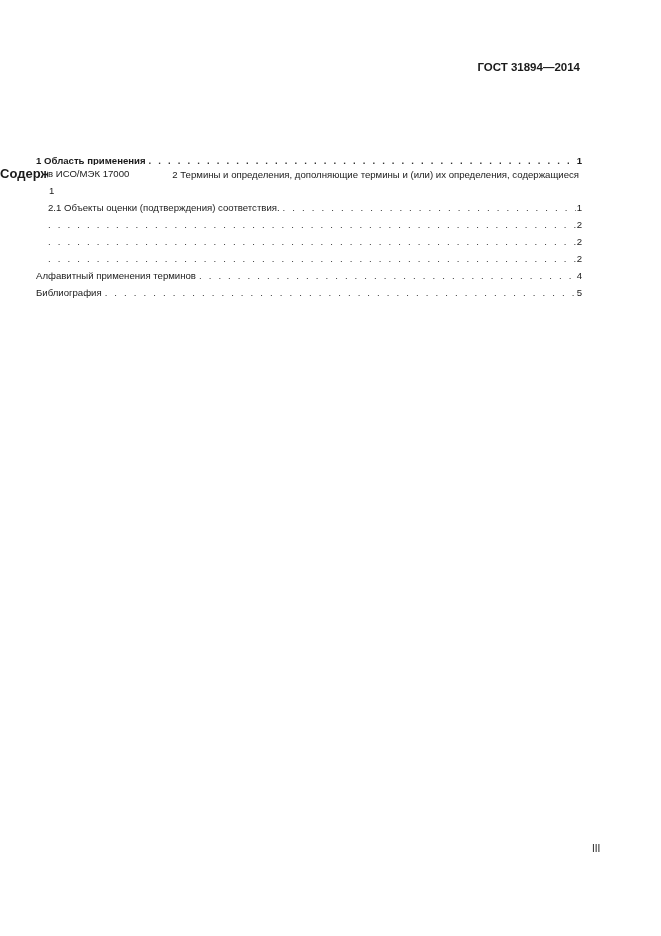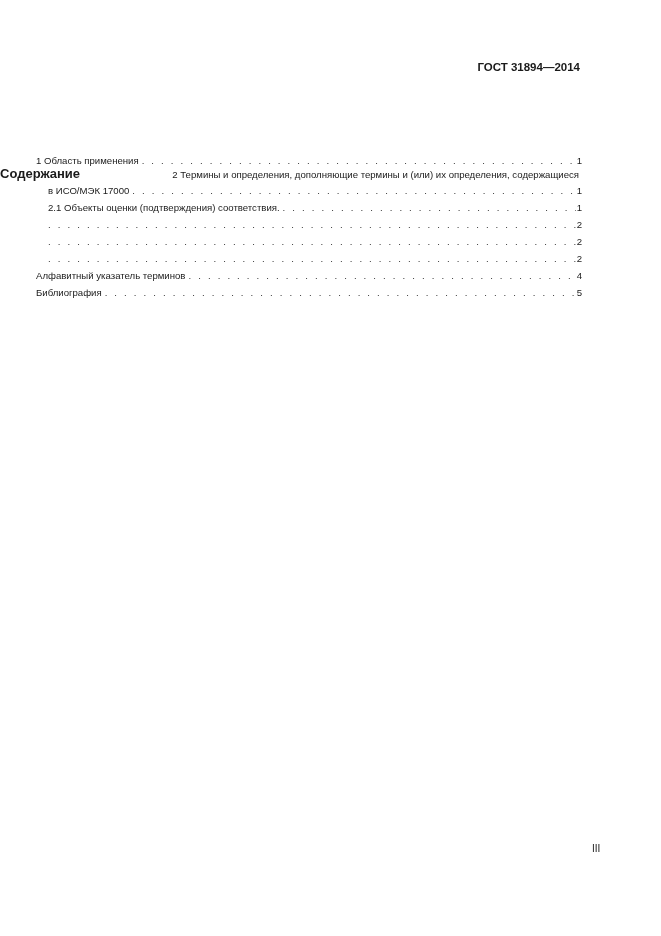--- a/index.html
+++ b/index.html
@@ -3,21 +3,21 @@
 <meta charset="utf-8">
 <style>
   html, body { margin:0; padding:0; background:#ffffff; }
   body { width:661px; height:936px; position:relative; overflow:hidden;
          font-family:"Liberation Sans", sans-serif; color:#1a1a1a; }
   .hdr { position:absolute; top:61px; right:81px; font-weight:bold; font-size:11.5px; }
   .title { position:absolute; top:125px; left:0; width:632px; 
            font-weight:bold; font-size:13px;margin-top:41px; }
   .toc { position:absolute; left:36px; width:546px; top:153px; font-size:9.6px; }
   .row { position:relative; height:17px; line-height:17px; display:flex; align-items:baseline; }
-  .row.first { height:15px; line-height:15px; }
+  .row.first { height:15px; line-height:15px;font-weight:bold; }
   .row.cont { height:14px; line-height:14px;justify-content:flex-end; }
   .row .lbl { white-space:nowrap; background:#fff; padding-right:3px; }
   .row .dots { flex:1; overflow:hidden; white-space:nowrap; letter-spacing:2.2px; color:#333; }
   .row .pg { white-space:nowrap; padding-left:1px; }
   .ind { padding-left:12px; }
   .pnum { position:absolute; top:843px; left:570px; font-size:10px;margin-left:22px; }
 </style>
 </head>
 <body>
 
@@ -27,21 +27,21 @@
 
 <div class="toc">
   <div class="row first">
     <span class="lbl">1 Область применения</span>
     <span class="dots">. . . . . . . . . . . . . . . . . . . . . . . . . . . . . . . . . . . . . . . . . . . . . . . . . . . . . . . . . . . . . . . . . . . . . . . . . . . . . . . . . . . . . . . . . . . . . . . . . . . . . . . . . . . . . . . . . . . . . . .</span>
     <span class="pg">1</span>
   </div>
   <div class="row cont">
     <span class="lbl">2 Термины и определения, дополняющие термины и (или) их определения, содержащиеся</span>
   </div>
-  <div class="row cont ind" style="height:17px;line-height:17px;">
+  <div class="row cont ind" style="height:17px;line-height:17px;flex-direction:column;">
     <span class="lbl">в ИСО/МЭК 17000</span>
     <span class="dots">. . . . . . . . . . . . . . . . . . . . . . . . . . . . . . . . . . . . . . . . . . . . . . . . . . . . . . . . . . . . . . . . . . . . . . . . . . . . . . . . . . . . . . . . . . . . . . . . . . . . . . . . . . . . . . . . . . . . . . .</span>
     <span class="pg">1</span>
   </div>
   <div class="row ind">
     <span class="lbl">2.1 Объекты оценки (подтверждения) соответствия.</span>
     <span class="dots">. . . . . . . . . . . . . . . . . . . . . . . . . . . . . . . . . . . . . . . . . . . . . . . . . . . . . . . . . . . . . . . . . . . . . . . . . . . . . . . . . . . . . . . . . . . . . . . . . . . . . . . . . . . . . . . . . . . . . . .</span>
     <span class="pg">1</span>
   </div>
   <div class="row ind">
@@ -50,21 +50,21 @@
   </div>
   <div class="row ind">
     <span class="dots">. . . . . . . . . . . . . . . . . . . . . . . . . . . . . . . . . . . . . . . . . . . . . . . . . . . . . . . . . . . . . . . . . . . . . . . . . . . . . . . . . . . . . . . . . . . . . . . . . . . . . . . . . . . . . . . . . . . . . . .</span>
     <span class="pg">2</span>
   </div>
   <div class="row ind">
     <span class="dots">. . . . . . . . . . . . . . . . . . . . . . . . . . . . . . . . . . . . . . . . . . . . . . . . . . . . . . . . . . . . . . . . . . . . . . . . . . . . . . . . . . . . . . . . . . . . . . . . . . . . . . . . . . . . . . . . . . . . . . .</span>
     <span class="pg">2</span>
   </div>
   <div class="row">
-    <span class="lbl">Алфавитный указатель терминов</span>
+    <span class="lbl">Алфавитный применения терминов</span>
     <span class="dots">. . . . . . . . . . . . . . . . . . . . . . . . . . . . . . . . . . . . . . . . . . . . . . . . . . . . . . . . . . . . . . . . . . . . . . . . . . . . . . . . . . . . . . . . . . . . . . . . . . . . . . . . . . . . . . . . . . . . . . .</span>
     <span class="pg">4</span>
   </div>
   <div class="row">
     <span class="lbl">Библиография</span>
     <span class="dots">. . . . . . . . . . . . . . . . . . . . . . . . . . . . . . . . . . . . . . . . . . . . . . . . . . . . . . . . . . . . . . . . . . . . . . . . . . . . . . . . . . . . . . . . . . . . . . . . . . . . . . . . . . . . . . . . . . . . . . .</span>
     <span class="pg">5</span>
   </div>
 </div>
 

